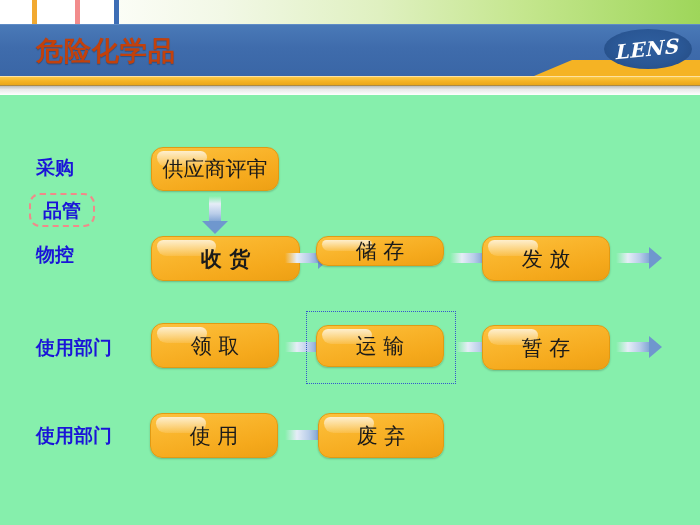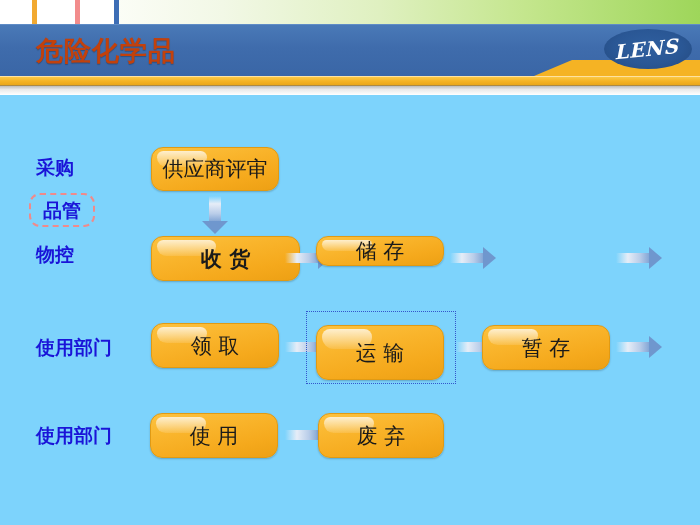--- a/index.html
+++ b/index.html
@@ -114,21 +114,21 @@
     font-size: 20px;
     letter-spacing: 0.5px;
     transform: skewY(-6deg);
   }
 
   
   .flow {
     position: absolute;
     left: 0; top: 95px;
     width: 700px; height: 430px;
-    background: #7dd3fc;
+    background: #86efac;
   }
 
   .rowlabel {
     position: absolute;
     color: #1a14d8;
     font-weight: bold;
     font-size: 19px;
     line-height: 24px;
     white-space: nowrap;
   }
@@ -266,38 +266,41 @@
 
     <div class="node" style="left:316px; top:141px; width:128px; height:30px;">
       <span>储 存</span>
     </div>
 
     <div class="arrow-r" style="left:450px; top:152px; width:46px;">
       <div class="shaft" style="width:34px;"></div>
       <div class="head" style="left:33px;"></div>
     </div>
 
+    <div class="node" style="left:482px; top:141px; width:128px; height:45px;">
+      <span>发 放</span>
+    </div>
 
     <div class="arrow-r" style="left:616px; top:152px; width:46px;">
       <div class="shaft" style="width:34px;"></div>
       <div class="head" style="left:33px;"></div>
     </div>
 
     <div class="node" style="left:151px; top:228px; width:128px; height:45px;">
       <span>领 取</span>
     </div>
 
     <div class="arrow-r" style="left:285px; top:241px; width:46px;">
       <div class="shaft" style="width:34px;"></div>
       <div class="head" style="left:33px;"></div>
     </div>
 
     <div class="selection-box" style="left:306px; top:216px; width:150px; height:73px;"></div>
 
-    <div class="node" style="left:316px; top:230px; width:128px; height:55px;">
+    <div class="node" style="left:316px; top:230px; width:128px; height:42px;">
       <span>运 输</span>
     </div>
 
     <div class="arrow-r" style="left:456px; top:241px; width:46px;">
       <div class="shaft" style="width:34px;"></div>
       <div class="head" style="left:33px;"></div>
     </div>
 
     <div class="node" style="left:482px; top:230px; width:128px; height:45px;">
       <span>暂 存</span>

